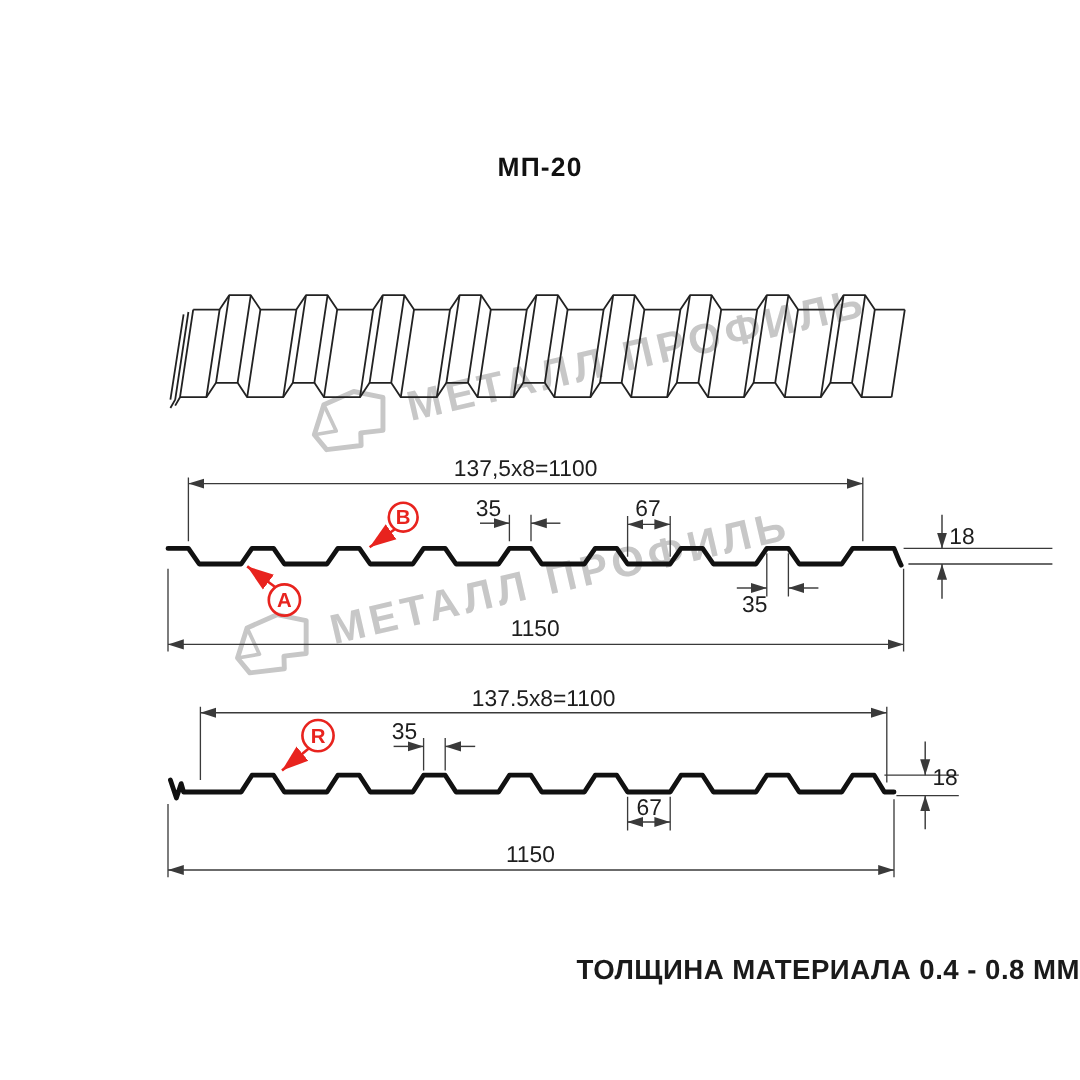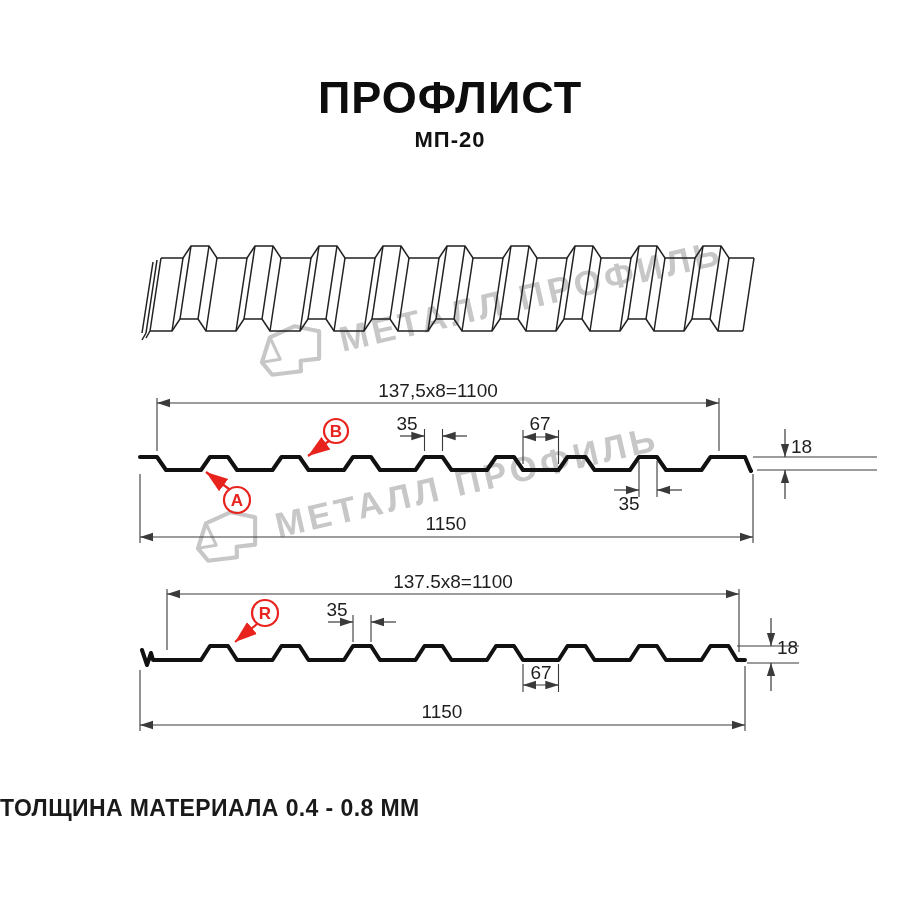--- a/index.html
+++ b/index.html
@@ -2,21 +2,21 @@
 <html><head>
 <meta charset="utf-8">
 <style>
   html,body{margin:0;padding:0;background:#fff;}
   .canvas{position:relative;width:900px;height:900px;background:#ffffff;overflow:hidden;
           font-family:"Liberation Sans",sans-serif;}
   .page-title{position:absolute;top:72px;left:0;width:900px;text-align:center;
               font-size:45px;font-weight:800;letter-spacing:1px;color:#0d0d0d;}
   .page-subtitle{position:absolute;top:127px;left:0;width:900px;text-align:center;
               font-size:22px;font-weight:700;letter-spacing:1px;color:#111;}
-  .footer-note{position:absolute;top:795px;left:0;width:900px;text-align:left;
+  .footer-note{position:absolute;top:795px;left:0;width:900px;text-align:right;
               font-size:23px;font-weight:600;letter-spacing:.4px;color:#1a1a1a;}
   .wm{position:absolute;display:flex;align-items:center;gap:12px;
       transform:rotate(-13deg);transform-origin:0 50%;z-index:1;pointer-events:none;}
   .wm .wm-text{font-size:35px;font-weight:700;letter-spacing:4px;color:#c7c7c7;white-space:nowrap;}
   .wm1{left:258px;top:332px;}
   .wm2{left:194px;top:518px;}
   svg.draw{position:absolute;left:0;top:0;z-index:2;}
   .pl{stroke:#111;stroke-width:4;fill:none;stroke-linejoin:round;stroke-linecap:round;}
   .p3{stroke:#222;stroke-width:1.5;fill:none;stroke-linejoin:round;}
   .tl{stroke:#3a3a3a;stroke-width:1.1;fill:none;}
@@ -39,21 +39,20 @@
   </div>
 
   <div class="wm wm2">
     <svg width="72" height="54" viewBox="0 0 70 52">
       <path d="M3,30 L16,8 L42,3 L64,13 L58,39 L40,37 L38,47 L10,44 Z" fill="none" stroke="#c7c7c7" stroke-width="4" stroke-linejoin="round"></path>
       <path d="M16,8 L21,31 L3,30" fill="none" stroke="#c7c7c7" stroke-width="3" stroke-linejoin="round"></path>
     </svg>
     <span class="wm-text">МЕТАЛЛ ПРОФИЛЬ</span>
   </div>
 
-  <div class="page-title">ПРОФЛИСТ</div>
   <div class="page-subtitle">МП-20</div>
   <div class="footer-note">ТОЛЩИНА МАТЕРИАЛА 0.4 - 0.8 ММ</div>
 
   <svg class="draw" width="900" height="900" viewBox="0 0 900 900">
     <defs>
       <marker id="arr" markerWidth="11" markerHeight="8" refX="11" refY="4" orient="auto-start-reverse">
         <path d="M0,0.5 L11,4 L0,7.5 Z" fill="#3a3a3a"></path>
       </marker>
       <marker id="arrRed" markerWidth="10" markerHeight="8" refX="10" refY="4" orient="auto-start-reverse">
         <path d="M0,0.5 L10,4 L0,7.5 Z" fill="#e8231e"></path>

